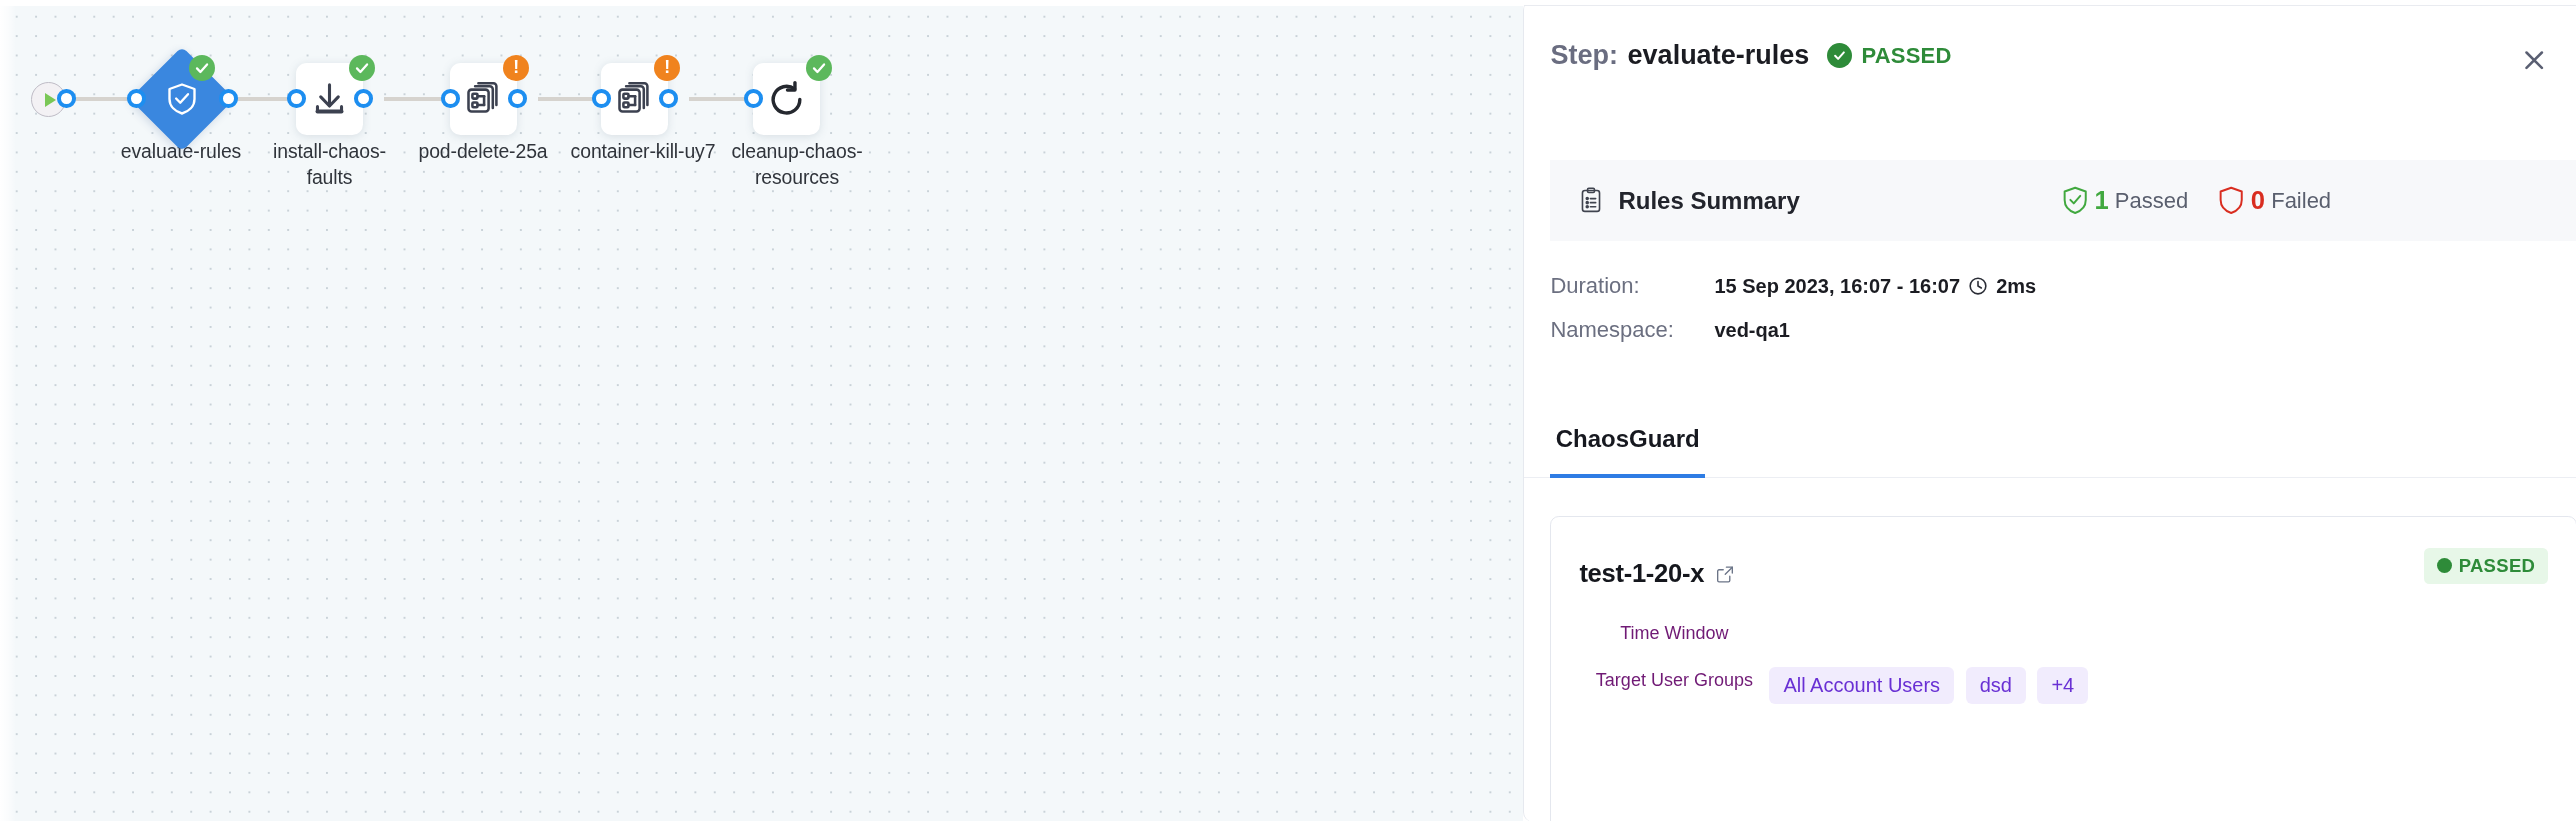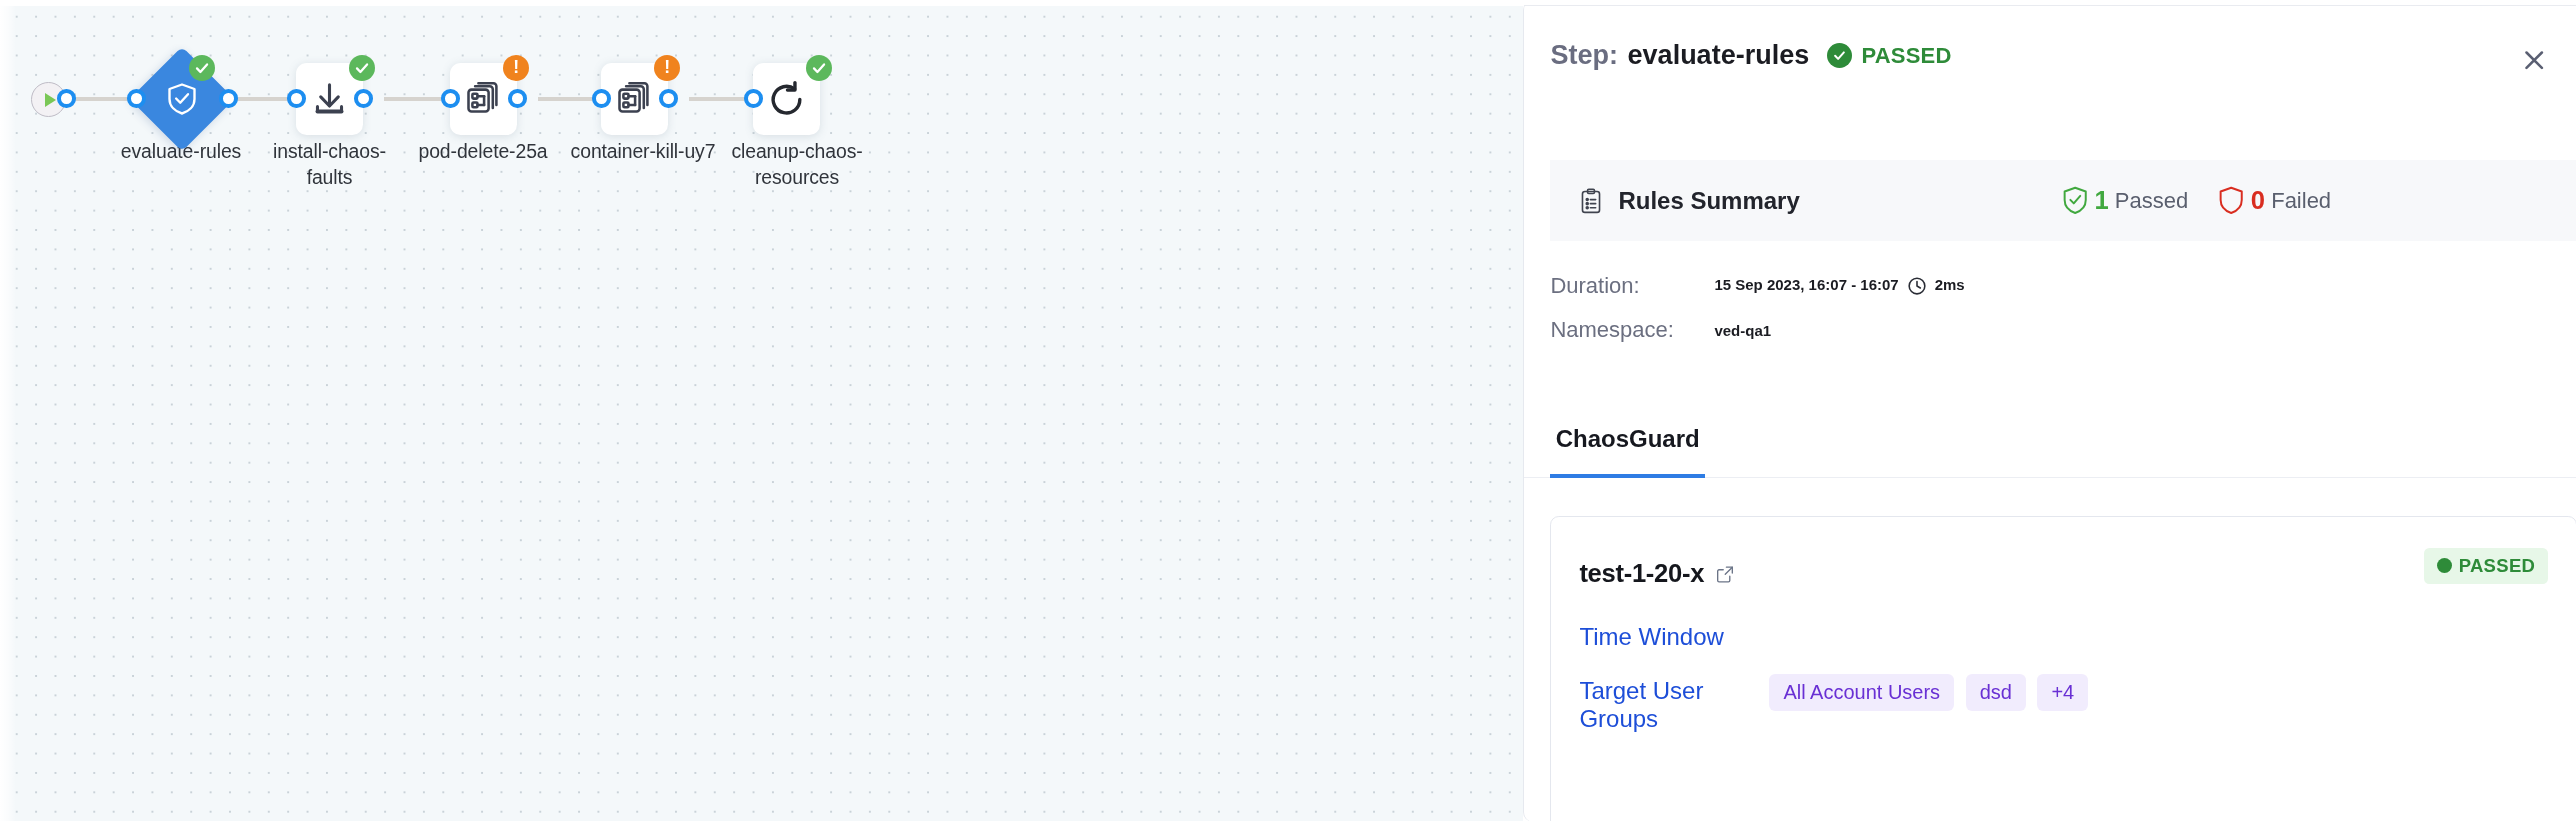--- a/index.html
+++ b/index.html
@@ -129,35 +129,35 @@
     width: 42px; height: 42px; display: flex; align-items: center; justify-content: center;
     cursor: pointer;
   }
   .close-btn svg { width: 26.4px; height: 26.4px; }
 
   .rules-summary {
     position: absolute; left: 26.4px; top: 160px;
     width: 1027px; height: 81px; background: #f7f8fa;
     display: flex; align-items: center; padding-left: 29px;
   }
-  .rs-left { display: flex; align-items: flex-end; gap: 15px; }
+  .rs-left { display: flex; align-items: flex-start; gap: 15px; }
   .rs-left .clip svg { width: 24px; height: 26.4px; display: block; }
   .rs-left .rs-title { font-size: 24px; color: #22242c; font-weight: bold; }
   .rs-counts { display: flex; align-items: center; gap: 30px; margin-left: 262px; }
   .rs-count { display: flex; align-items: center; gap: 6.2px; }
   .rs-count svg { width: 26.4px; height: 29px; display: block; }
   .rs-count .num { font-size: 25.6px; font-weight: bold; }
   .rs-count .cap { font-size: 22px; color: #5a5f6e; }
   .rs-count.pass .num { color: #41a83f; }
   .rs-count.fail .num { color: #d92d20; }
 
   .meta-rows { position: absolute; left: 26.4px; top: 264px; width: 970px; }
   .meta-row { display: flex; align-items: center; height: 44px; }
   .meta-key { width: 164px; font-size: 22px; color: #6b6f80; }
-  .meta-val { font-size: 15px; color: #1b1c22; font-weight: bold; display: flex; gap: 8px; }
+  .meta-val { font-size: 20px; color: #1b1c22; font-weight: bold; display: flex; align-items: center; gap: 8px; }
   .meta-val .clock svg { width: 20px; height: 20px; display: block; }
   .meta-val .ms { font-weight: bold; color: #1b1c22; }
   .meta-val.plain { font-weight: bold; }
 
   .tabs {
     position: absolute; left: 0; top: 414px; width: 1053px; height: 64px;
     border-bottom: 1.8px solid #eceef3; padding-left: 26.4px;
   }
   .tab {
     display: inline-flex; align-items: flex-start; height: 64px;
@@ -176,21 +176,21 @@
   .card-title .ext svg { width: 18.5px; height: 18.5px; display: block; }
   .chip-passed {
     display: flex; align-items: center; gap: 7px;
     background: #e7f7e8; color: #2e8b39; border-radius: 5.3px;
     padding: 7px 13.2px; font-size: 18.5px; font-weight: bold; letter-spacing: 0.3px;
   }
   .chip-passed .dot { width: 15px; height: 15px; border-radius: 50%; background: #2e8b39; }
 
   .card-rows { margin-top: 32px; }
   .card-row { display: flex; align-items: flex-start; margin-bottom: 23px; }
-  .cr-key { width: 190px; font-size: 24px; color: #1d4ed8; padding-top: 2.6px; }
+  .cr-key { width: 190px; font-size: 18px; color: #701a75; padding-top: 2.6px; text-align: center; }
   .cr-val { font-size: 21px; color: #15171d; }
   .cr-val .line1 { font-weight: bold; line-height: 30px; }
   .cr-val .line2 { line-height: 35px; color: #15171d; }
   .tags { display: flex; align-items: center; gap: 11.5px; }
   .tag {
     background: #f1ecfd; color: #6930d4; border-radius: 6.2px;
     padding: 7px 14px; font-size: 20px; font-weight: normal;
   }
 </style>
 </head>

